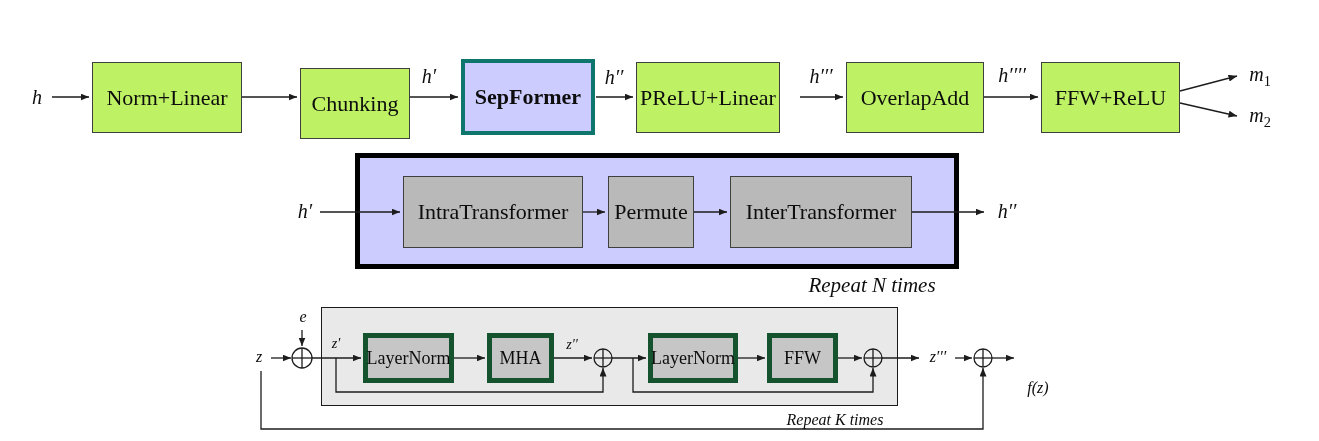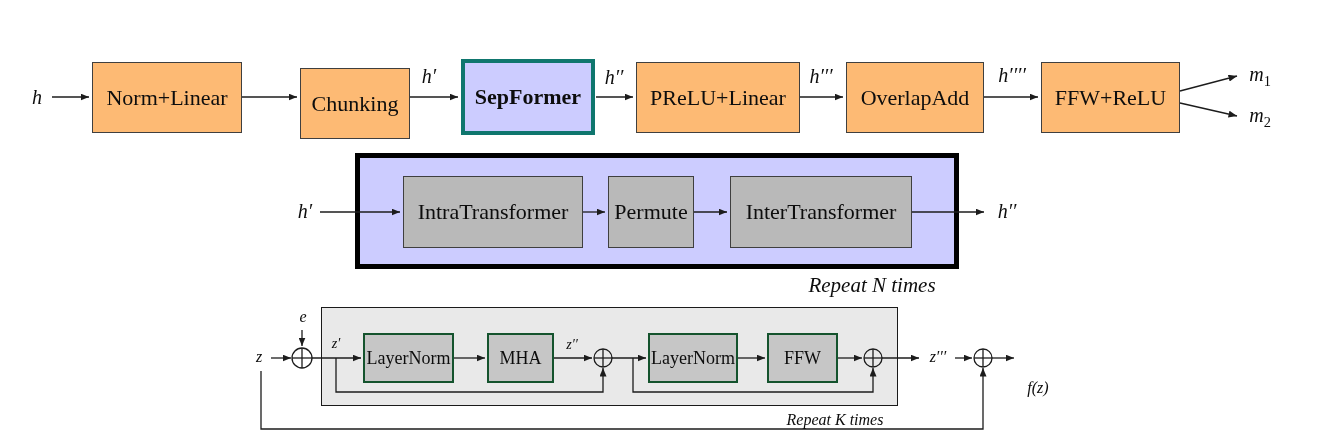--- a/index.html
+++ b/index.html
@@ -5,23 +5,23 @@
   html,body { margin:0; padding:0; background:#ffffff; }
   .canvas {
     position:relative; width:1319px; height:441px; background:#ffffff;
     font-family:"Liberation Serif","DejaVu Serif",serif; color:#111; overflow:hidden;
   }
   .layer-svg { position:absolute; left:0; top:0; z-index:2; }
   .box {
     position:absolute; box-sizing:border-box; display:flex; align-items:center;
     justify-content:center; white-space:nowrap; color:#0d0d0d; z-index:3;
   }
-  .gray1 { background:#fdba74; border:1.4px solid #3f3f3f; font-size:22px; }
+  .gray1 { background:#bef264; border:1.4px solid #3f3f3f; font-size:22px; }
   .gray2 { background:#b9b9b9; border:1.4px solid #3f3f3f; font-size:22px; }
-  .gray3 { background:#c6c6c6; border:2px solid #14532d; font-size:18px; z-index:3; }
+  .gray3 { background:#c6c6c6; border:5px solid #14532d; font-size:18px; z-index:3; }
   .sep   { background:#ccccff; border:4px solid #0f766e; font-weight:bold; font-size:22px; }
   .container2 { background:#ccccff; border:5px solid #000; z-index:1; }
   .container3 { background:#e9e9e9; border:1.6px solid #1a1a1a; z-index:1; }
   .lbl {
     position:absolute; transform:translate(-50%,-50%); font-style:italic;
     white-space:nowrap; z-index:4; color:#0d0d0d;
   }
   .lbl sub { font-style:normal; font-size:0.72em; }
   .sz20 { font-size:20px; }
   .sz16 { font-size:16px; }
@@ -92,21 +92,21 @@
         <line x1="983" y1="349" x2="983" y2="367"></line>
       </g>
     </g>
   </svg>
 
   <div class="lbl sz20" style="left:37px; top:97px;">h</div>
 
   <div class="box gray1" style="left:92px;  top:62px; width:150px; height:71px;">Norm+Linear</div>
   <div class="box gray1" style="left:300px; top:68px; width:110px; height:71px;">Chunking</div>
   <div class="box sep" style="left:461px; top:59px; width:134px; height:76px;">SepFormer</div>
-  <div class="box gray1" style="left:636px; top:62px; width:164px; height:71px;">PReLU+Linear</div>
+  <div class="box gray1" style="left:636px; top:62px; width:144px; height:71px;">PReLU+Linear</div>
   <div class="box gray1" style="left:846px; top:62px; width:138px; height:71px;">OverlapAdd</div>
   <div class="box gray1" style="left:1041px;top:62px; width:139px; height:71px;">FFW+ReLU</div>
 
   <div class="lbl sz20" style="left:429px;  top:76px;">h′</div>
   <div class="lbl sz20" style="left:614px;  top:77px;">h′′</div>
   <div class="lbl sz20" style="left:821px;  top:76px;">h′′′</div>
   <div class="lbl sz20" style="left:1012px; top:75px;">h′′′′</div>
 
   <div class="lbl sz20" style="left:1260px; top:76px;"><span>m</span><sub>1</sub></div>
   <div class="lbl sz20" style="left:1260px; top:117px;"><span>m</span><sub>2</sub></div>

